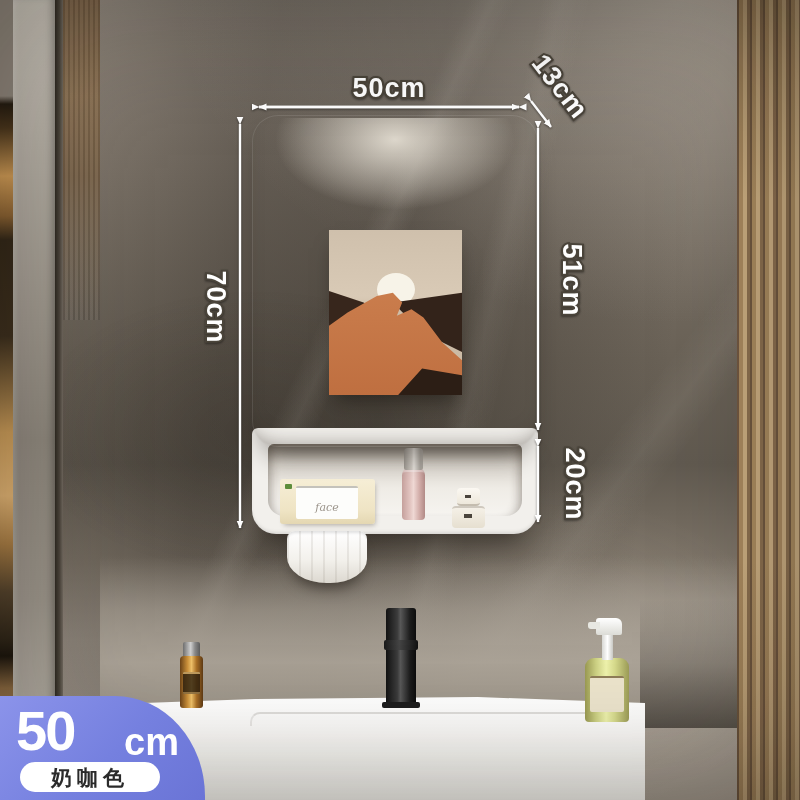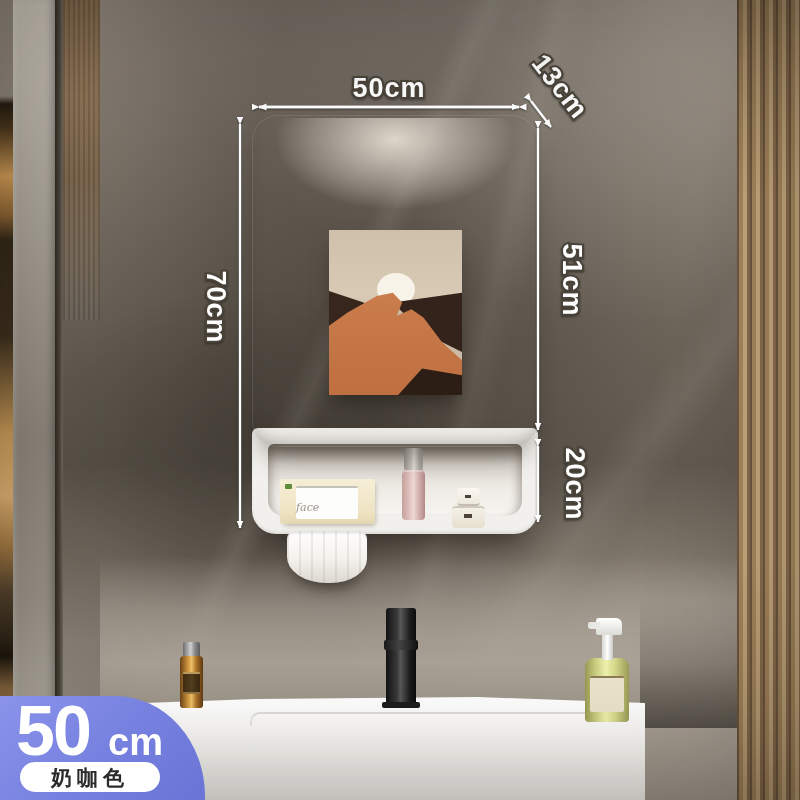--- a/index.html
+++ b/index.html
@@ -97,21 +97,21 @@
   .art .dark3{left:0;top:0;width:100%;height:100%;background:#2c1e15;
     clip-path:polygon(44% 100%,58% 76%,100% 82%,100% 100%);}
   .art .dune{left:0;top:0;width:100%;height:100%;
     background:linear-gradient(180deg,#d2855332 0%,#cf8352 8%,#bf6f40 100%);
     clip-path:polygon(0 100%,0 58%,14% 50%,36% 40%,48% 38%,55% 44%,51% 52%,62% 48%,71% 53%,85% 68%,100% 79%,100% 88%,70% 84%,52% 100%);}
 
   .tissue{left:280px;top:479px;width:95px;height:45px;border-radius:3px;
     background:linear-gradient(180deg,#f6eed6 0%,#efe4c4 70%,#e4d7b2 100%);
     box-shadow:2px 3px 5px -2px rgba(70,60,45,.4);}
   .tissue-label{left:296px;top:486px;width:62px;height:33px;background:#fdfdfb;border-radius:2px;
-    text-align:left;color:#9a938a;font-size:11px;font-style:italic;line-height:44px;font-family:"DejaVu Serif",serif;
+    text-align:center;color:#9a938a;font-size:11px;font-style:italic;line-height:44px;font-family:"DejaVu Serif",serif;
     box-shadow:inset 0 8px 0 -6px rgba(150,145,135,.35), inset 0 14px 0 -12px rgba(150,145,135,.3);}
   .tissue-logo{left:285px;top:484px;width:7px;height:5px;background:#5d8d3a;border-radius:1px;}
   .spray-body{left:402px;top:468px;width:23px;height:52px;border-radius:7px 7px 4px 4px;
     background:linear-gradient(90deg,#c5a09c 0%,#e2c4c0 35%,#efd8d4 50%,#d3aeaa 75%,#b18a86 100%);
     box-shadow:inset 0 18px 0 -14px rgba(255,255,255,.35);}
   .spray-cap{left:404px;top:448px;width:19px;height:22px;border-radius:4px 4px 2px 2px;
     background:linear-gradient(90deg,#9b968f 0%,#ccc7c0 40%,#e4e0da 52%,#a8a39c 85%);}
   .jar-top{left:457px;top:488px;width:23px;height:18px;border-radius:4px;
     background:linear-gradient(180deg,#fbf8f2,#ece6d8);box-shadow:inset 0 -7px 0 -5px rgba(120,110,95,.35);}
   .jar-bottom{left:452px;top:506px;width:33px;height:22px;border-radius:4px;
@@ -132,22 +132,22 @@
     stroke:#4a443a;stroke-width:4px;paint-order:stroke;letter-spacing:1px;}
 
   
   .title-bar{left:203px;top:728px;width:597px;height:72px;background:#2c2a27;
     border-top-left-radius:46px 72px;}
   .title-text{left:0;top:0;width:100%;height:100%;color:#ffffff;font-size:44px;font-weight:700;
     line-height:74px;text-align:center;letter-spacing:1px;white-space:nowrap;}
   .badge{left:0;top:696px;width:205px;height:104px;
     background:linear-gradient(135deg,#8b93ea 0%,#7580df 55%,#6a74d6 100%);
     border-top-right-radius:90px 100px;}
-  .badge-num{left:16px;top:2px;color:#fff;font-size:70px;font-weight:800;line-height:66px;letter-spacing:-2px;}
-  .badge-unit{left:108px;top:24px;color:#fff;font-size:38px;font-weight:800;line-height:44px;}
+  .badge-num{left:16px;top:2px;color:#fff;font-size:56px;font-weight:800;line-height:66px;letter-spacing:-2px;}
+  .badge-unit{left:124px;top:24px;color:#fff;font-size:38px;font-weight:800;line-height:44px;}
   .badge-pill{left:20px;top:66px;width:140px;height:30px;background:#ffffff;border-radius:17px;
     color:#2a2a2a;font-size:21px;font-weight:700;text-align:center;line-height:31px;letter-spacing:5px;}
   .vignette{left:0;top:0;width:800px;height:800px;pointer-events:none;
     box-shadow:inset 0 0 140px rgba(18,14,10,.35);}
 </style>
 </head>
 <body>
 
 <div id="stage">
 

